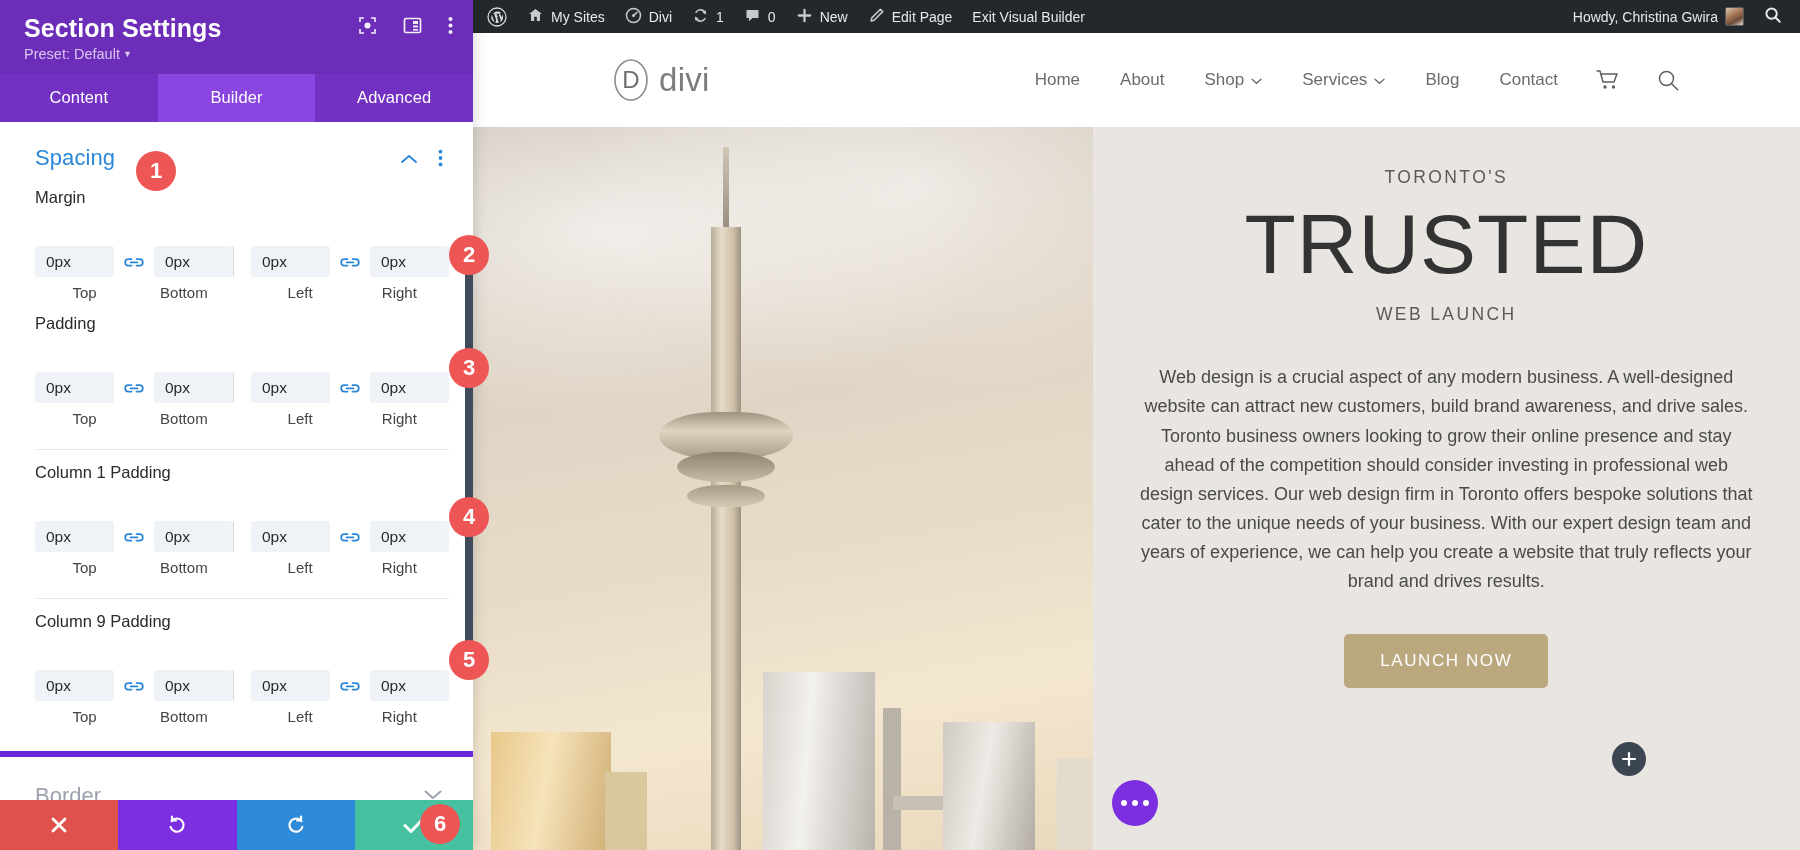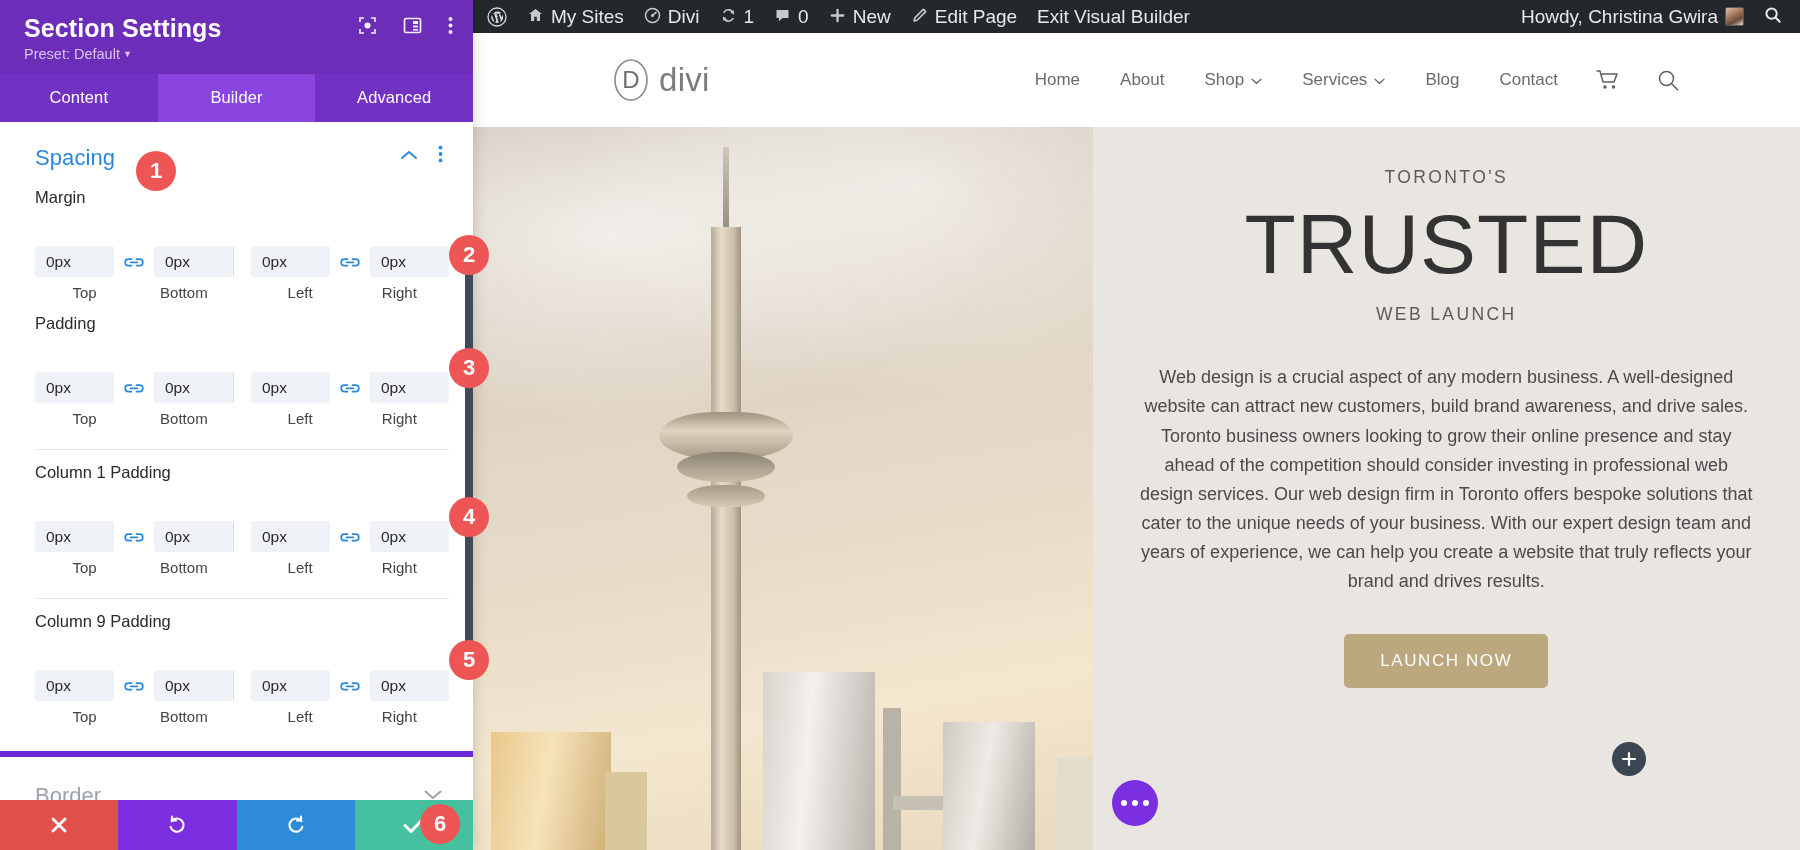--- a/index.html
+++ b/index.html
@@ -54,21 +54,21 @@
   }
   .tab.active { background: #8A45E0; }
 
   .panel-body {
     flex: 1 1 auto; position: relative; overflow: hidden;
     background: #fff;
   }
   .panel-scroll { padding: 0 0 10px 0; }
 
   .group-head {
-    display: flex; align-items: flex-start;
+    display: flex; align-items: flex-end;
     padding: 23px 24px 4px 35px;
     position: relative;
   }
   .group-title {
     color: #2B87DA; font-size: 22px; font-weight: normal;
     letter-spacing: .1px;
   }
   .group-head-actions {
     margin-left: auto; display: flex; align-items: center; gap: 20px;
     padding-right: 6px;
@@ -161,21 +161,21 @@
     display: flex; align-items: center;
     color: #E8E8E8; font-size: 14.5px;
     z-index: 30;
     white-space: nowrap;
   }
   .wpitem {
     display: flex; align-items: center; gap: 7px;
     padding: 0 10px; height: 33px; cursor: pointer;
     color: #E8E8E8;
   }
-  .wpitem .lbl { font-size: 19px; }
+  .wpitem .lbl { font-size: 14px; }
   .wpbar-right { margin-left: auto; display: flex; align-items: center; }
   .avatar {
     width: 19px; height: 19px; border-radius: 2px;
     background: linear-gradient(150deg,#d8c4ae 0%,#a8795a 40%,#6b4a38 70%,#e6ddd4 100%);
     border: 1px solid #5a5a5a;
   }
 
   
   .site-header {
     position: absolute; left: 473px; top: 33px;

